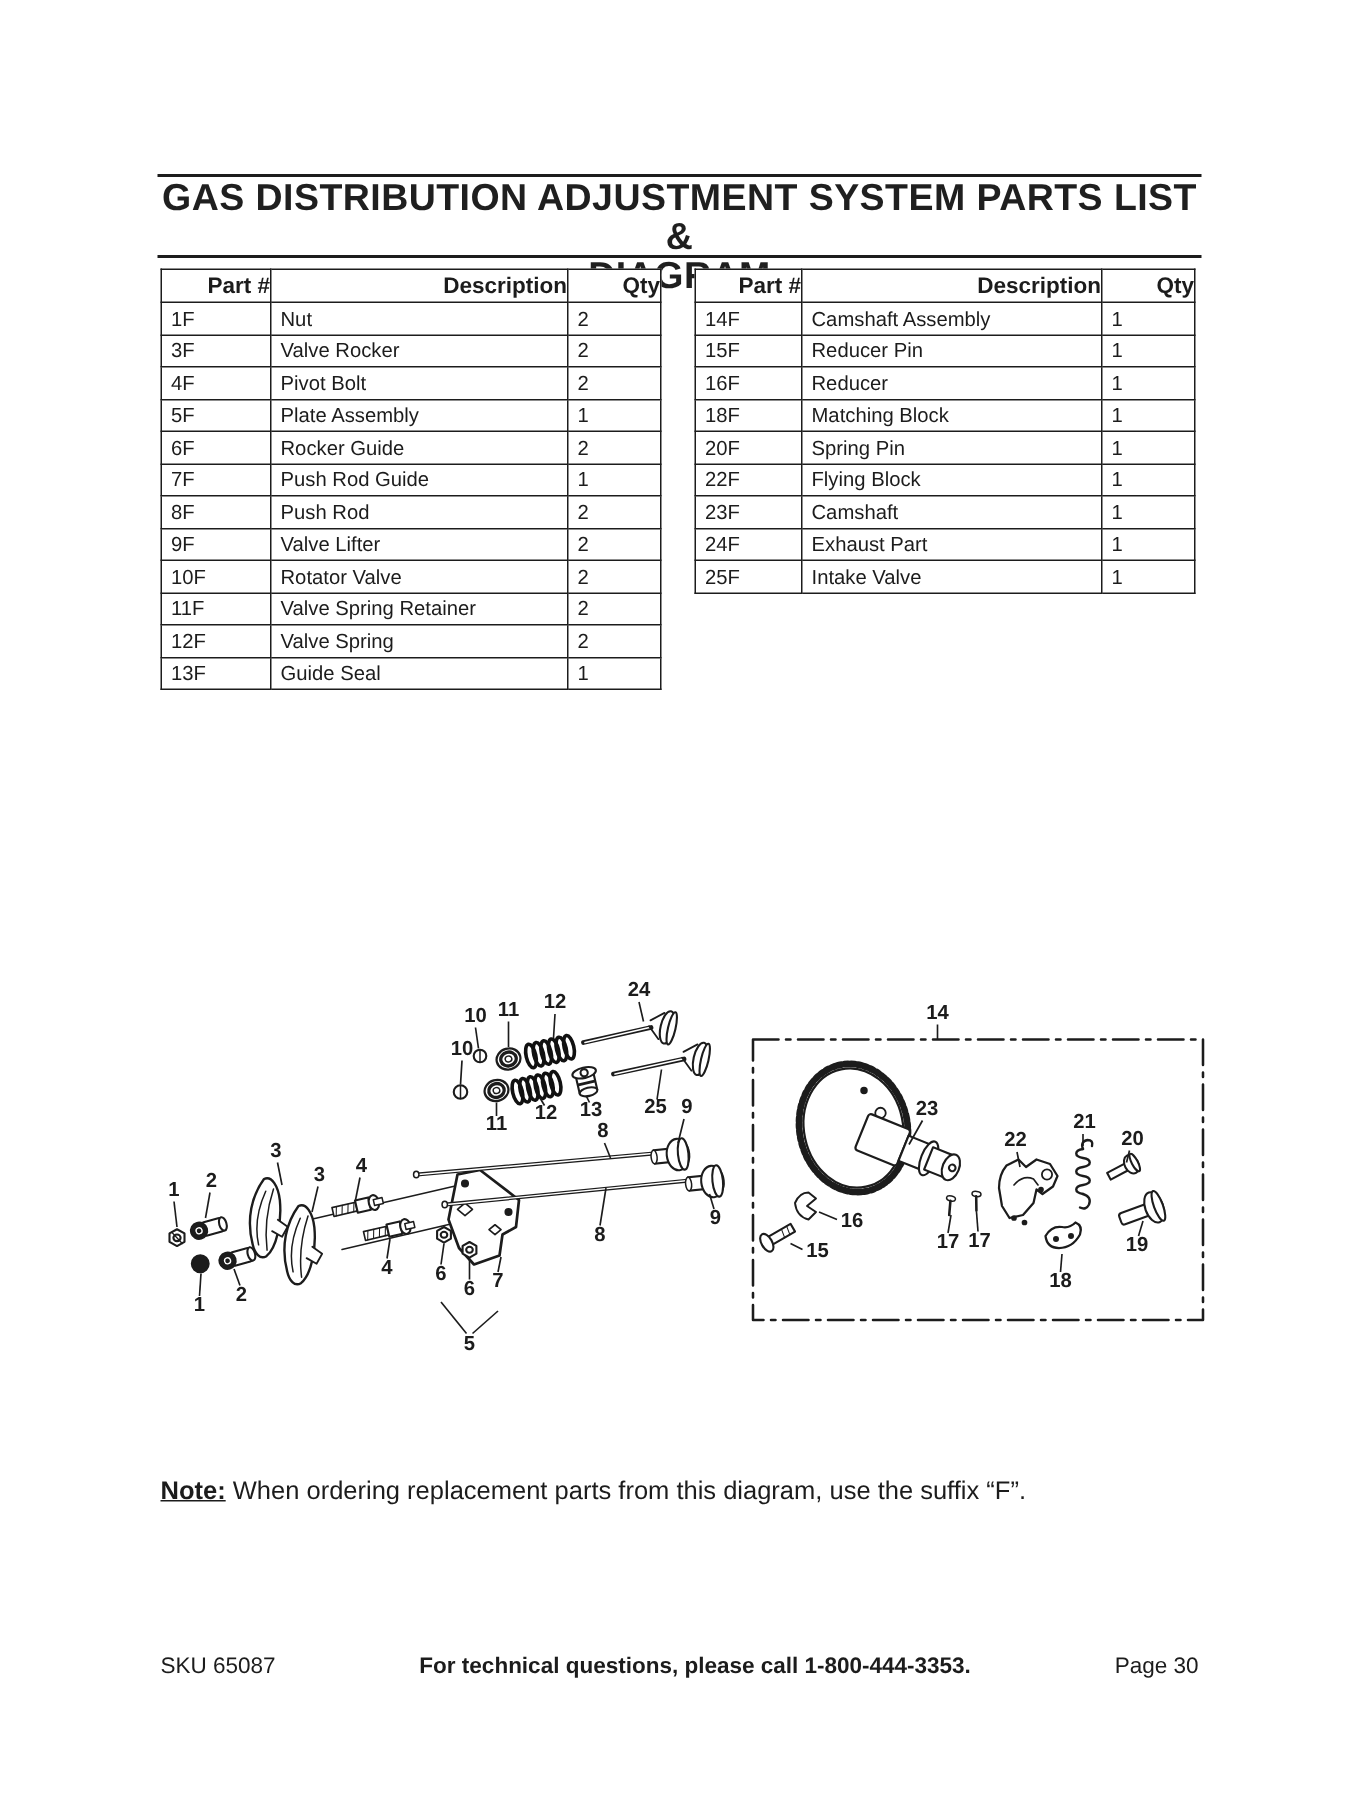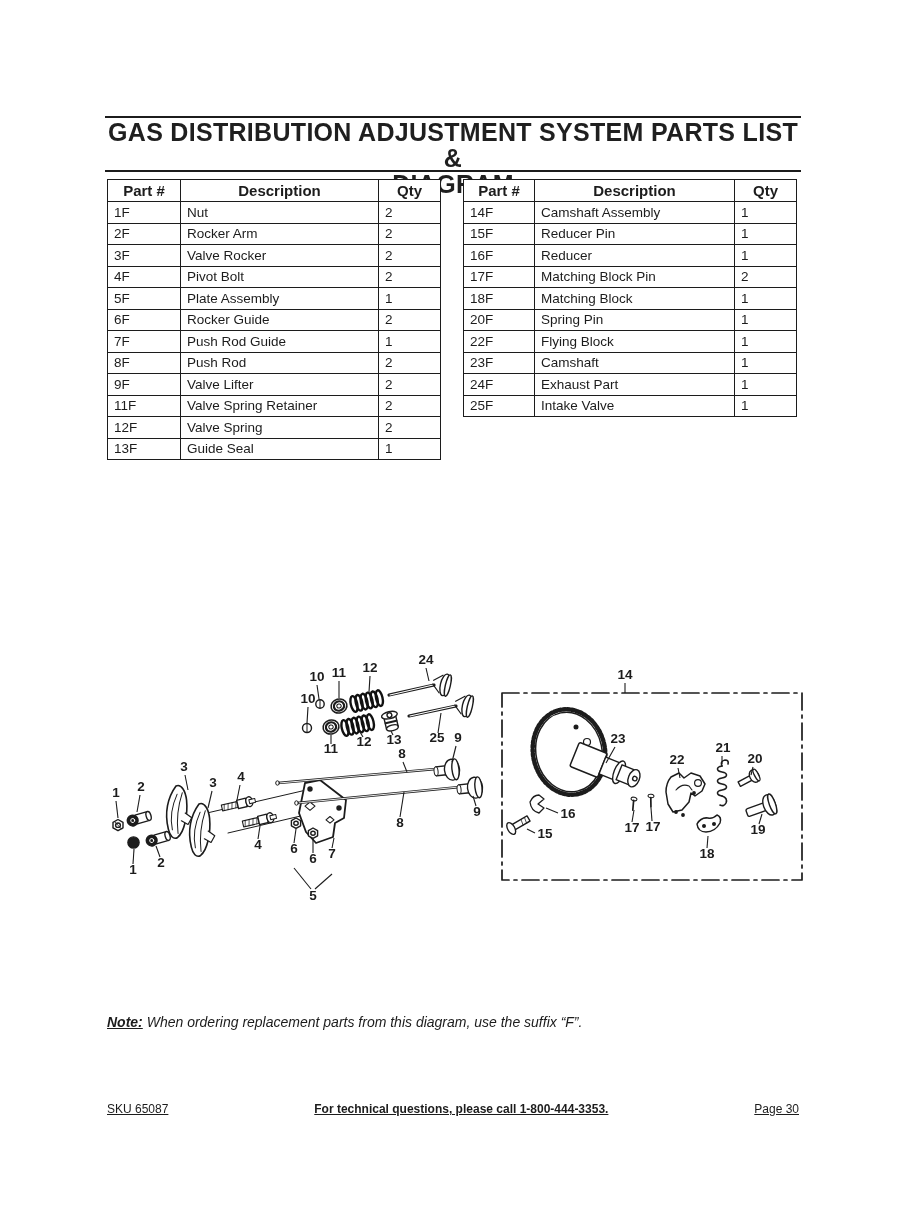--- a/index.html
+++ b/index.html
@@ -7,34 +7,34 @@
     position:relative;width:906px;height:1208px;background:#ffffff;
     font-family:"Liberation Sans",sans-serif;color:#1c1c1c;overflow:hidden;padding-left:12px;
   }
   .rule{position:absolute;left:105px;width:696px;height:2px;background:#1c1c1c;}
   .title{
     position:absolute;left:105px;top:119px;width:696px;text-align:center;
     font-weight:bold;font-size:25px;line-height:26px;letter-spacing:.3px;color:#1f1f1f;
   }
   table.parts{border-collapse:collapse;table-layout:fixed;position:absolute;top:179px;background:#fff;}
   table.parts th,table.parts td{border:1.8px solid #1c1c1c;overflow:hidden;white-space:nowrap;}
-  table.parts th{height:21px;font-size:15px;font-weight:bold;text-align:center;padding:0;}
+  table.parts th{height:21px;font-size:15px;font-weight:bold;text-align:right;padding:0;}
   table.parts td{height:20.5px;font-size:13.5px;padding:0 0 0 6px;text-align:left;font-weight:400;}
   #left-table{left:107px;}
   #right-table{left:463px;}
   #diagram-svg{position:absolute;left:95px;top:640px;}
   .plabel{font-family:"Liberation Sans",sans-serif;font-size:13.5px;font-weight:700;fill:#1c1c1c;text-anchor:middle;}
   .leader{stroke:#1c1c1c;stroke-width:1.1;fill:none;}
-  .notes{position:absolute;left:107px;top:1012px;width:640px;font-size:14px;line-height:20px;font-style:italic;}
+  .notes{position:absolute;left:107px;top:984px;width:640px;font-size:17px;line-height:20px;}
   .note{margin-bottom:12px;}
   .note-label{font-weight:bold;text-decoration:underline;}
   .note-cont{display:block;margin-left:36px;}
   .footer{
     position:absolute;left:107px;top:1102px;width:692px;display:flex;
-    justify-content:space-between;align-items:center;font-size:12px;text-decoration:underline;
+    justify-content:space-between;align-items:center;font-size:15px;
   }
   .footer .center-bold{font-weight:bold;}
 </style>
 </head>
 <body>
 
 <div class="page">
 
   <div class="rule" style="top:116px;"></div>
   <div class="title">
@@ -56,25 +56,20 @@
         <th>Qty</th>
       </tr>
     </thead>
     <tbody id="left-tbody">
         <tr>
           <td>1F</td>
           <td>Nut</td>
           <td>2</td>
         </tr>
         <tr>
-          <td>2F</td>
-          <td>Rocker Arm</td>
-          <td>2</td>
-        </tr>
-        <tr>
           <td>3F</td>
           <td>Valve Rocker</td>
           <td>2</td>
         </tr>
         <tr>
           <td>4F</td>
           <td>Pivot Bolt</td>
           <td>2</td>
         </tr>
         <tr>
@@ -93,20 +88,25 @@
           <td>1</td>
         </tr>
         <tr>
           <td>8F</td>
           <td>Push Rod</td>
           <td>2</td>
         </tr>
         <tr>
           <td>9F</td>
           <td>Valve Lifter</td>
+          <td>2</td>
+        </tr>
+        <tr>
+          <td>10F</td>
+          <td>Rotator Valve</td>
           <td>2</td>
         </tr>
         <tr>
           <td>11F</td>
           <td>Valve Spring Retainer</td>
           <td>2</td>
         </tr>
         <tr>
           <td>12F</td>
           <td>Valve Spring</td>
@@ -141,25 +141,20 @@
         </tr>
         <tr>
           <td>15F</td>
           <td>Reducer Pin</td>
           <td>1</td>
         </tr>
         <tr>
           <td>16F</td>
           <td>Reducer</td>
           <td>1</td>
-        </tr>
-        <tr>
-          <td>17F</td>
-          <td>Matching Block Pin</td>
-          <td>2</td>
         </tr>
         <tr>
           <td>18F</td>
           <td>Matching Block</td>
           <td>1</td>
         </tr>
         <tr>
           <td>20F</td>
           <td>Spring Pin</td>
           <td>1</td>

